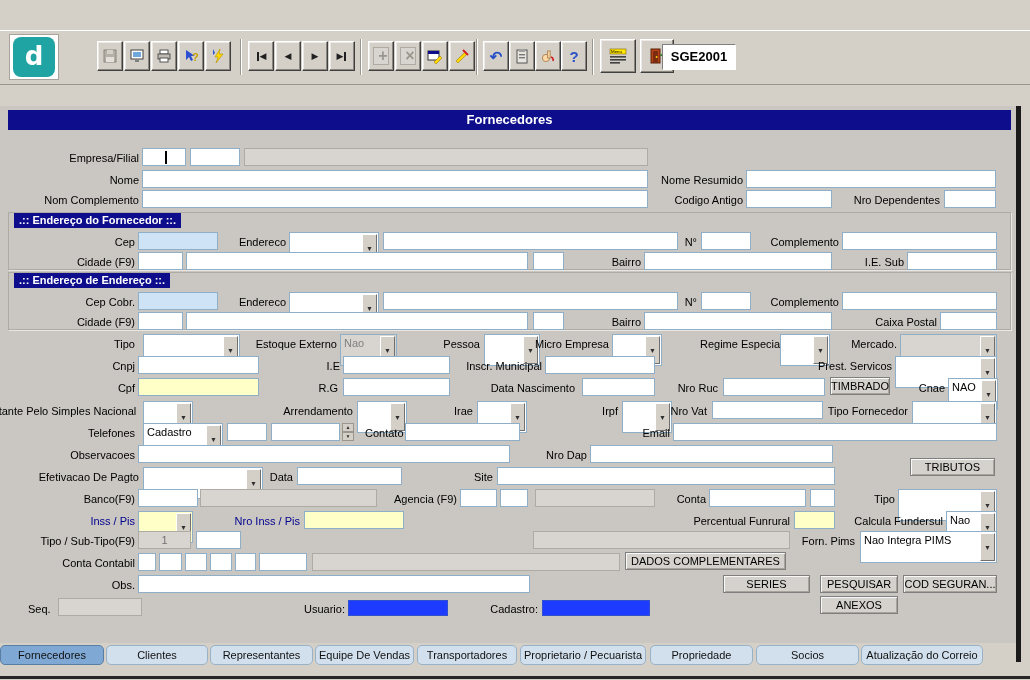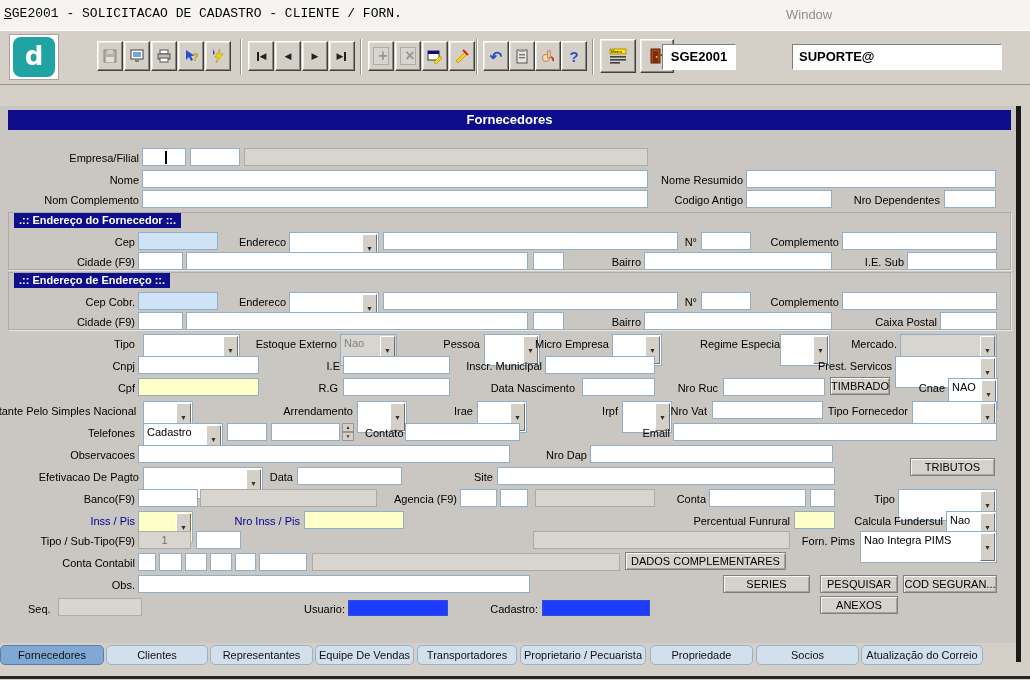--- a/index.html
+++ b/index.html
@@ -62,24 +62,20 @@
 
   
   .tab { position:absolute; top:645px; height:20px; background:#d2e0ee; border:1px solid #98b2c8; border-radius:5px; font-size:11px; color:#101010; text-align:center; line-height:18px; white-space:nowrap; overflow:hidden; }
   .tab.active { background:#7fa9d4; border-color:#587ea4; }
 </style>
 </head>
 <body>
 
 <div id="app">
 
-  <div class="titlebar">
-    <div class="title-text">SGE2001 - SOLICITACAO DE CADASTRO - CLIENTE / FORN.</div>
-    <div class="menu-window">Window</div>
-  </div>
 
   <div class="toolbar">
     <div class="logo">
         <div class="disc">d</div>
       </div>
 
     <div class="tb" style="left:97px">
         <svg width="16" height="16">
           <rect x="2" y="2" width="12" height="12" fill="#b4b0a8" stroke="#8a867e"></rect>
           <rect x="5" y="2" width="6" height="4" fill="#d4d0c8"></rect>
@@ -190,21 +186,20 @@
     <div class="tb tb2" style="left:640px;width:34px">
         <svg width="18" height="18">
           <rect x="3" y="2" width="9" height="14" fill="#b84418" stroke="#5a1e06"></rect>
           <rect x="5" y="4" width="5" height="12" fill="#7c2c0e"></rect>
           <circle cx="8.6" cy="10" r="0.9" fill="#ffd800"></circle>
           <polygon points="12,9 17,9 14.5,5.8" fill="#1e7a1e"></polygon>
         </svg>
       </div>
 
     <div class="well center" style="left:662px;width:74px">SGE2001</div>
-    <div class="well" style="left:792px;width:210px;padding-left:6px">SUPORTE@</div>
   </div>
 
 
   <div class="workspace"></div>
   <div class="rstrip"></div>
   <div class="botline"></div>
 
   <div class="ftitle">Fornecedores</div>
 
   <div class="lb" style="left:0;top:149px;width:139px">Empresa/Filial</div>

